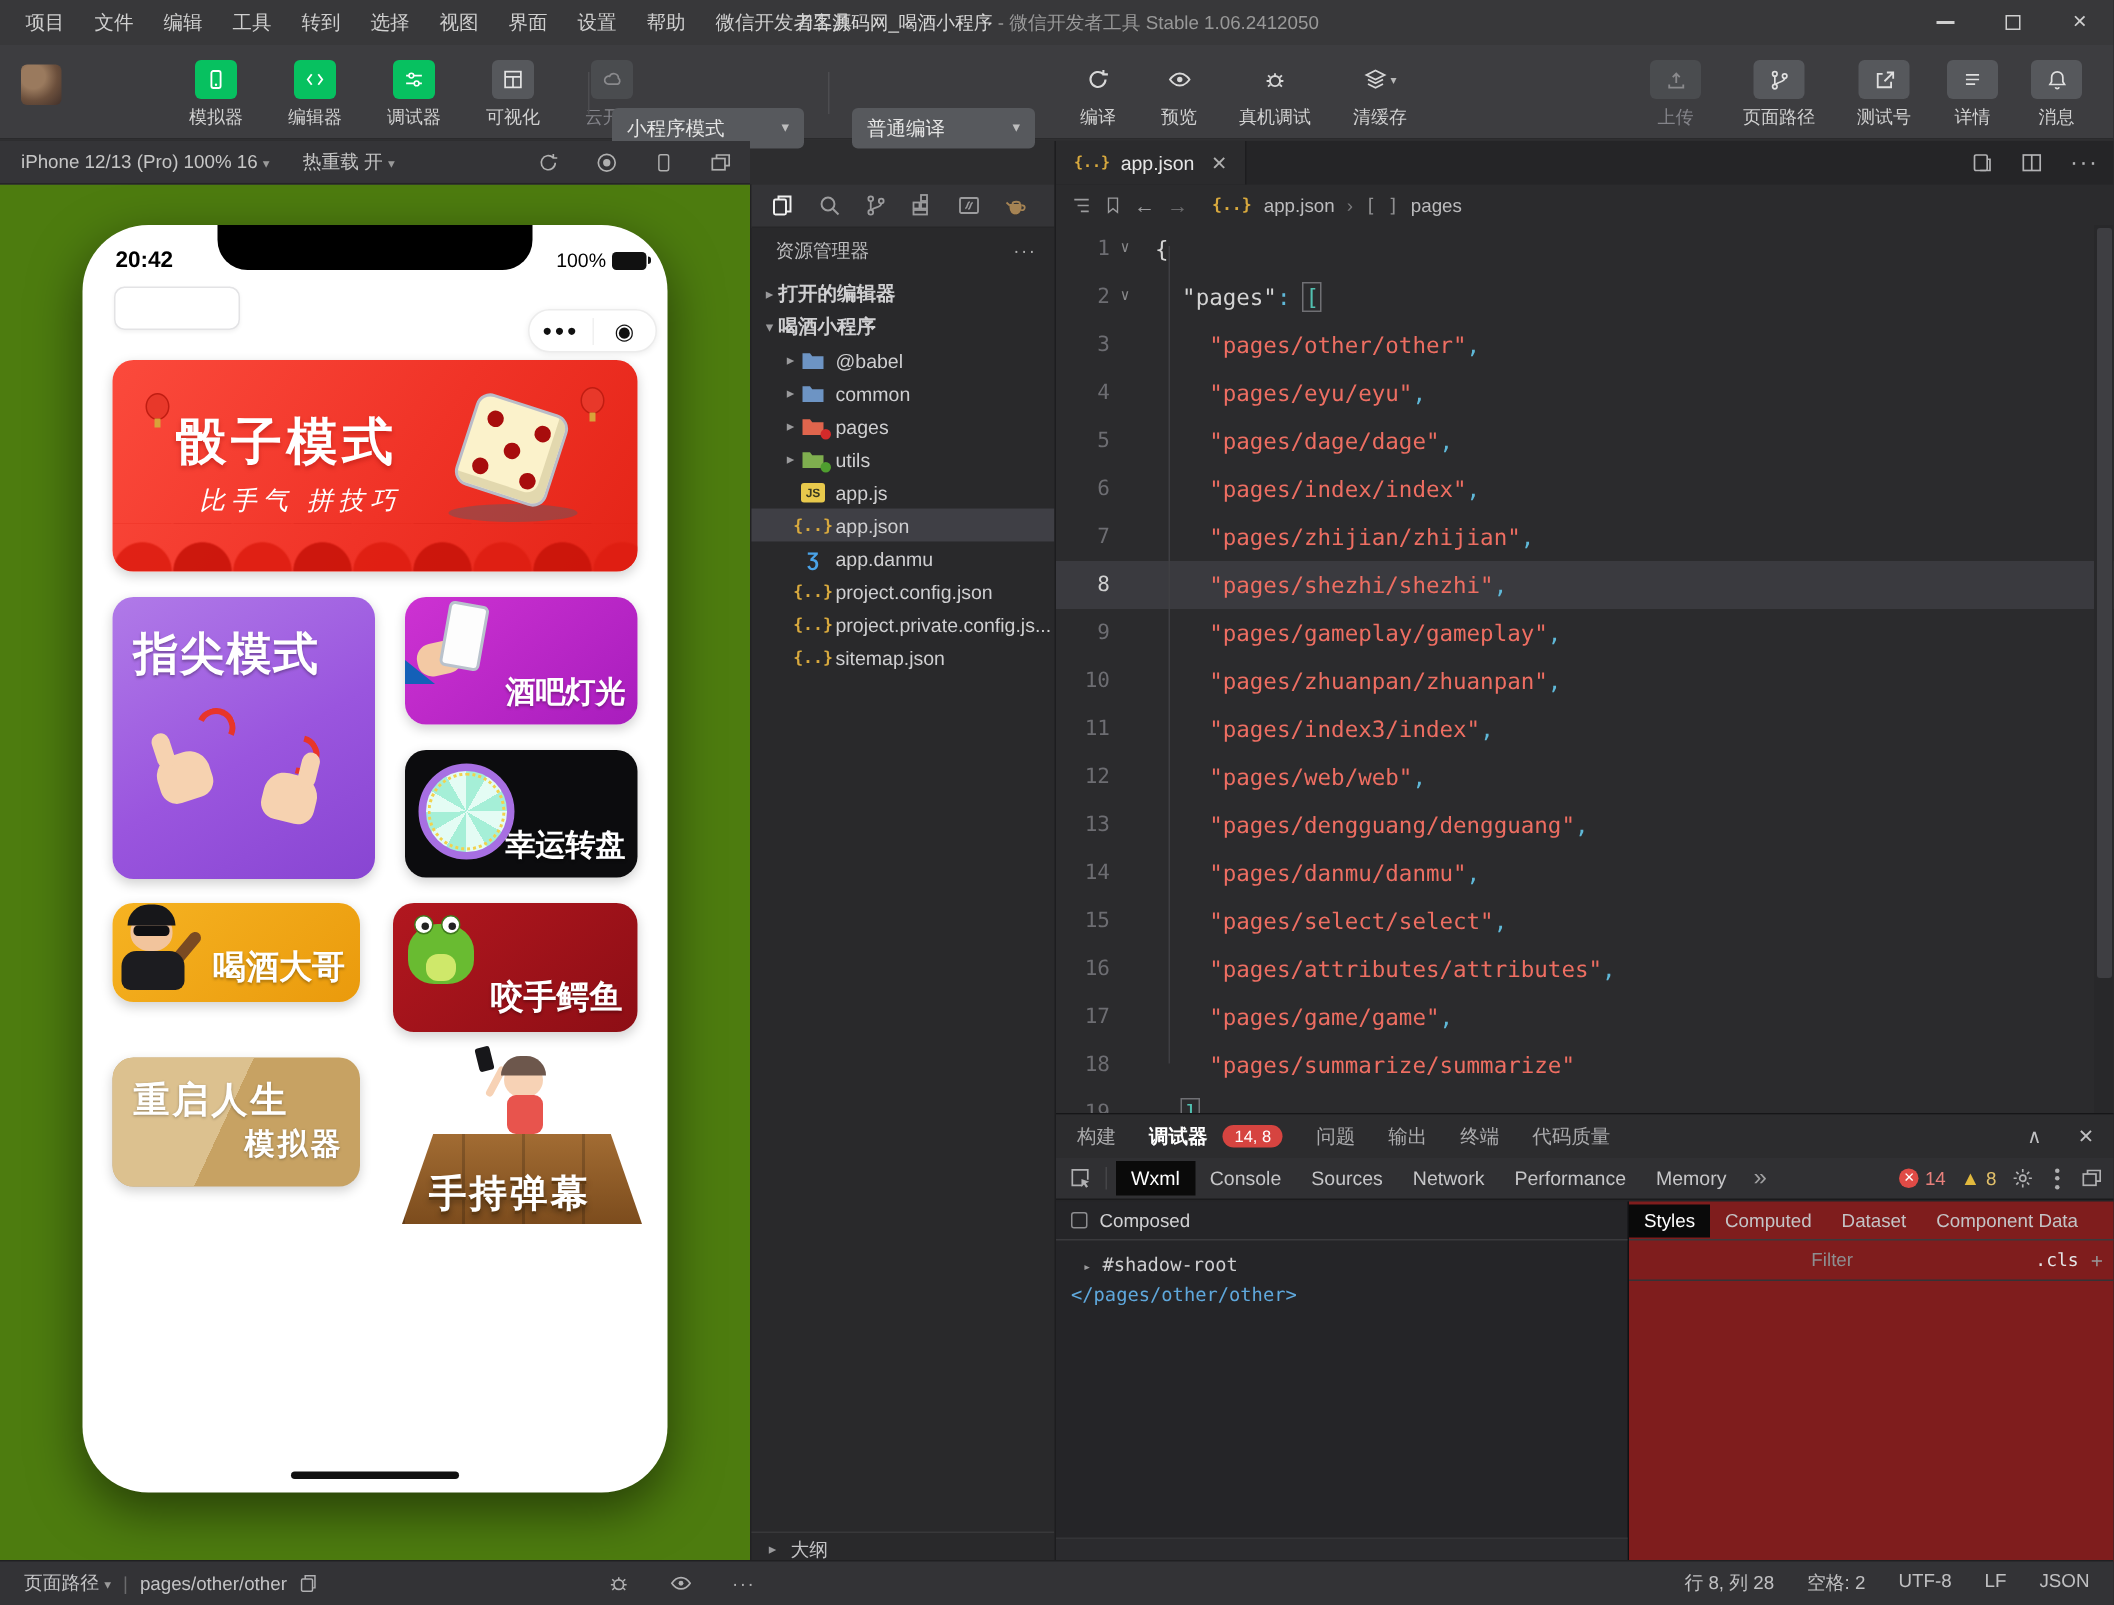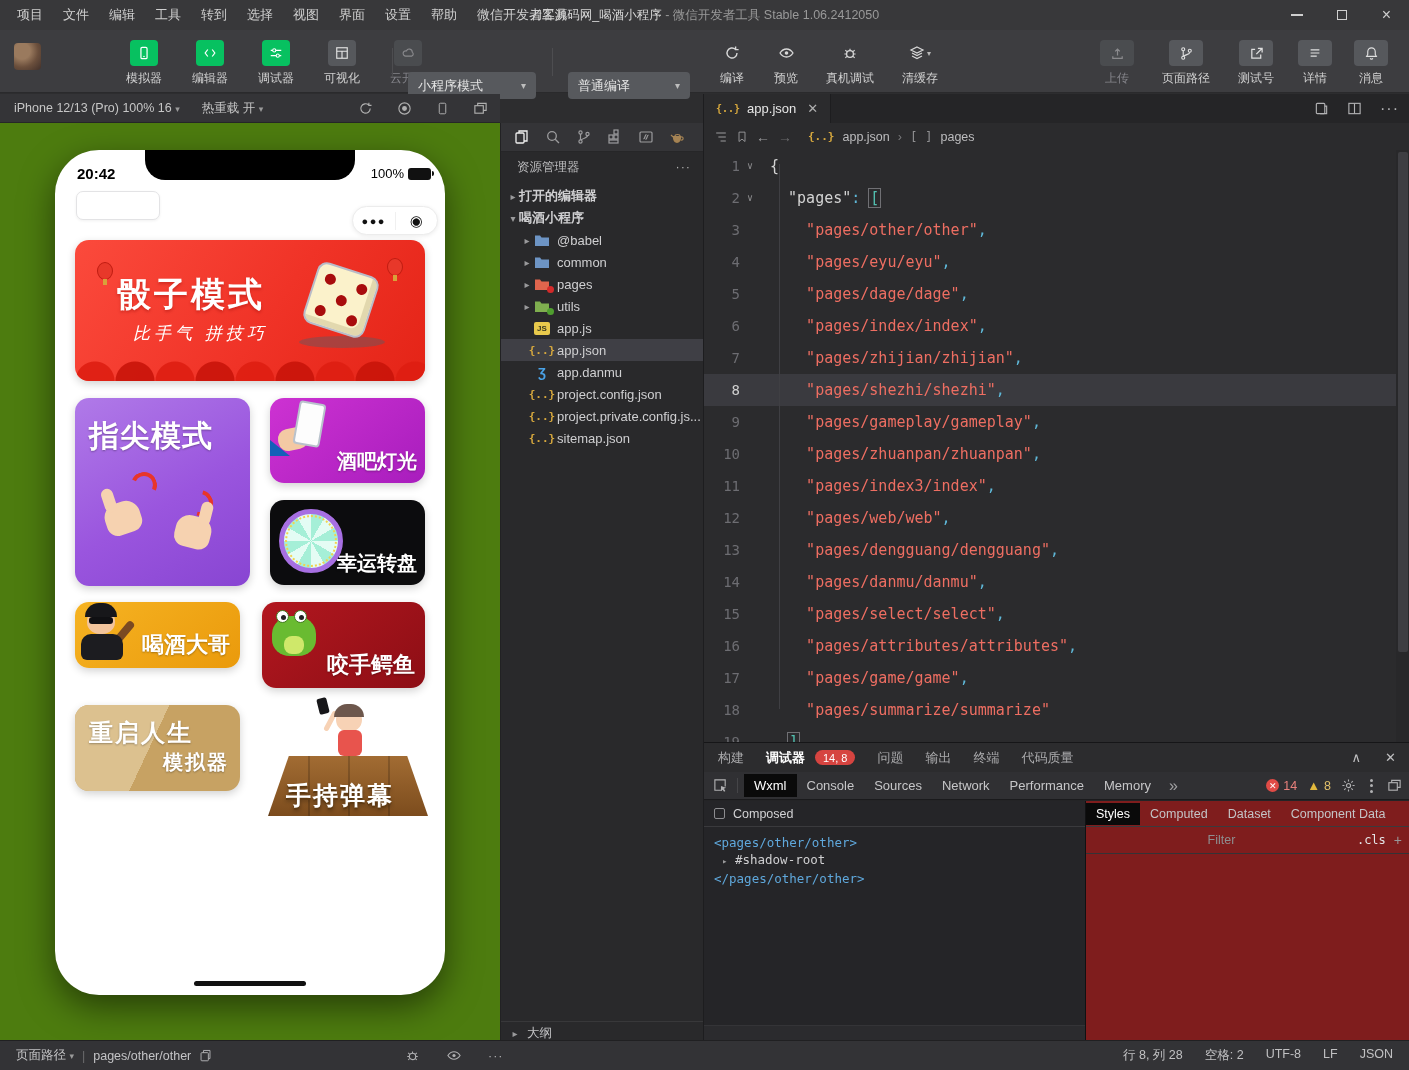--- a/index.html
+++ b/index.html
@@ -796,21 +796,20 @@
               </span>
           </span>
         </div>
         <div class="dbg-content">
           <div class="wxml-pane">
             <div class="composed-row">
               <span class="checkbox"></span>
               <span class="composed-lbl">Composed</span>
             </div>
             <div class="wxml-tree">
-              <div class="wx-tag">&lt;pages/other/other&gt;</div>
               <div class="wx-shadow"><span class="tr-chev">▸</span> <span>#shadow-root</span></div>
               <div class="wx-tag">&lt;/pages/other/other&gt;</div>
             </div>
             <div class="wxml-bottom"></div>
           </div>
           <div class="styles-pane">
             <div class="styles-tabs" id="styles-tabs">
                 <span class="st-tab on">Styles</span>
                 <span class="st-tab">Computed</span>
                 <span class="st-tab">Dataset</span>

